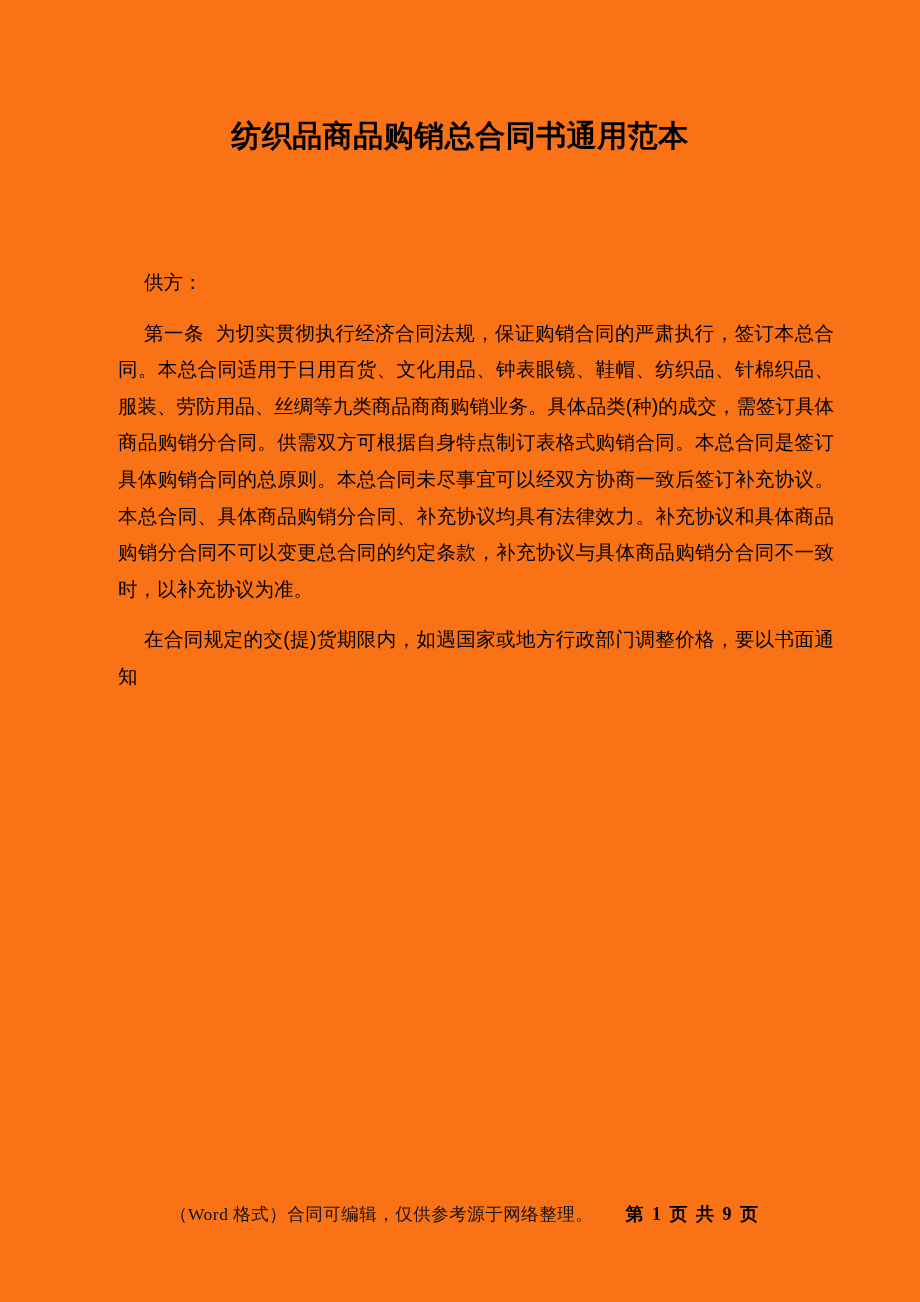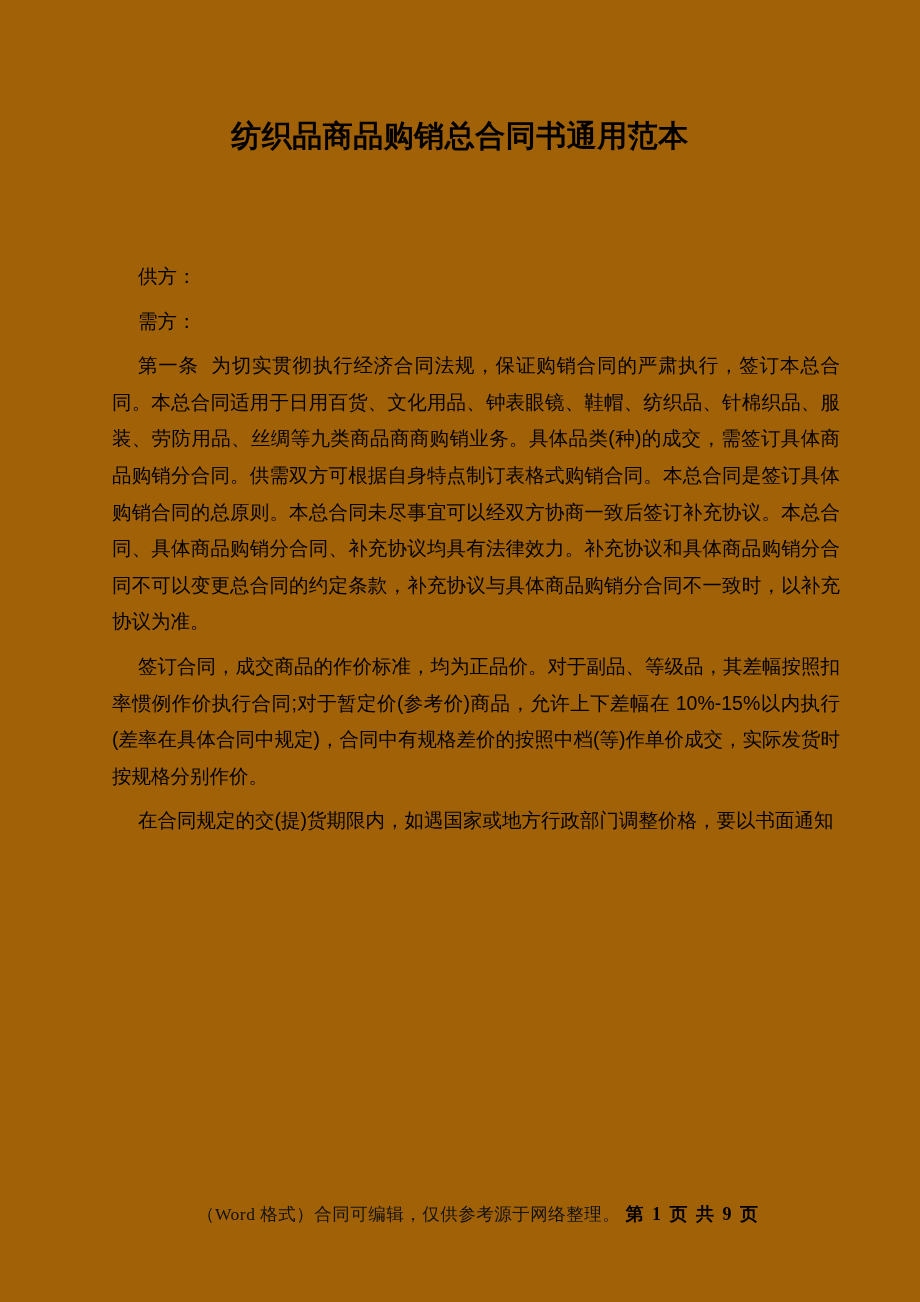--- a/index.html
+++ b/index.html
@@ -4,21 +4,21 @@
 <style>
   html, body {
     margin: 0;
     padding: 0;
     background: #ffffff;
   }
   .page {
     position: relative;
     width: 920px;
     height: 1302px;
-    background: #a16207;
+    background: #f97316;
     color: #000000;
     font-family: "Liberation Sans", sans-serif;
     overflow: hidden;
   }
   .doc-title {
     position: absolute;
     top: 116px;
     left: 0;
     width: 100%;
     margin: 0;
@@ -33,62 +33,59 @@
     position: absolute;
     top: 250px;
     left: 104px;
     width: 744px;
     font-size: 19.5px;
     line-height: 36.6px;
     text-align: justify;
     color: #000000;
   }
   .doc-body p {
-    margin: 8px;
+    margin: 14px;
     padding: 0;
     text-indent: 26px;
     white-space: pre-wrap;
     word-break: break-all;
   }
   .page-footer {
     position: absolute;
     top: 1202px;
     left: 170px;
     width: 590px;
     display: flex;
     justify-content: space-between;
     align-items: baseline;
     font-family: "Liberation Serif", serif;
   }
   .footer-note {
     font-size: 17.5px;
     color: #111111;
     letter-spacing: 0.5px;
-    margin-left: 27px;
   }
   .page-number {
     font-size: 18px;
     font-weight: bold;
     color: #000000;
     letter-spacing: 2px;
     white-space: pre;
   }
 </style>
 </head>
 <body>
 
 <div class="page">
 
   <h1 class="doc-title">纺织品商品购销总合同书通用范本</h1>
 
   <div class="doc-body">
     <p>供方：</p>
-    <p>需方：</p>
     <p>第一条  为切实贯彻执行经济合同法规，保证购销合同的严肃执行，签订本总合同。本总合同适用于日用百货、文化用品、钟表眼镜、鞋帽、纺织品、针棉织品、服装、劳防用品、丝绸等九类商品商商购销业务。具体品类(种)的成交，需签订具体商品购销分合同。供需双方可根据自身特点制订表格式购销合同。本总合同是签订具体购销合同的总原则。本总合同未尽事宜可以经双方协商一致后签订补充协议。本总合同、具体商品购销分合同、补充协议均具有法律效力。补充协议和具体商品购销分合同不可以变更总合同的约定条款，补充协议与具体商品购销分合同不一致时，以补充协议为准。</p>
-    <p>签订合同，成交商品的作价标准，均为正品价。对于副品、等级品，其差幅按照扣率惯例作价执行合同;对于暂定价(参考价)商品，允许上下差幅在 10%-15%以内执行(差率在具体合同中规定)，合同中有规格差价的按照中档(等)作单价成交，实际发货时按规格分别作价。</p>
     <p>在合同规定的交(提)货期限内，如遇国家或地方行政部门调整价格，要以书面通知</p>
   </div>
 
   <div class="page-footer">
     <span class="footer-note">（Word 格式）合同可编辑，仅供参考源于网络整理。</span>
     <span class="page-number">第 1 页 共 9 页</span>
   </div>
 
 </div>
 

